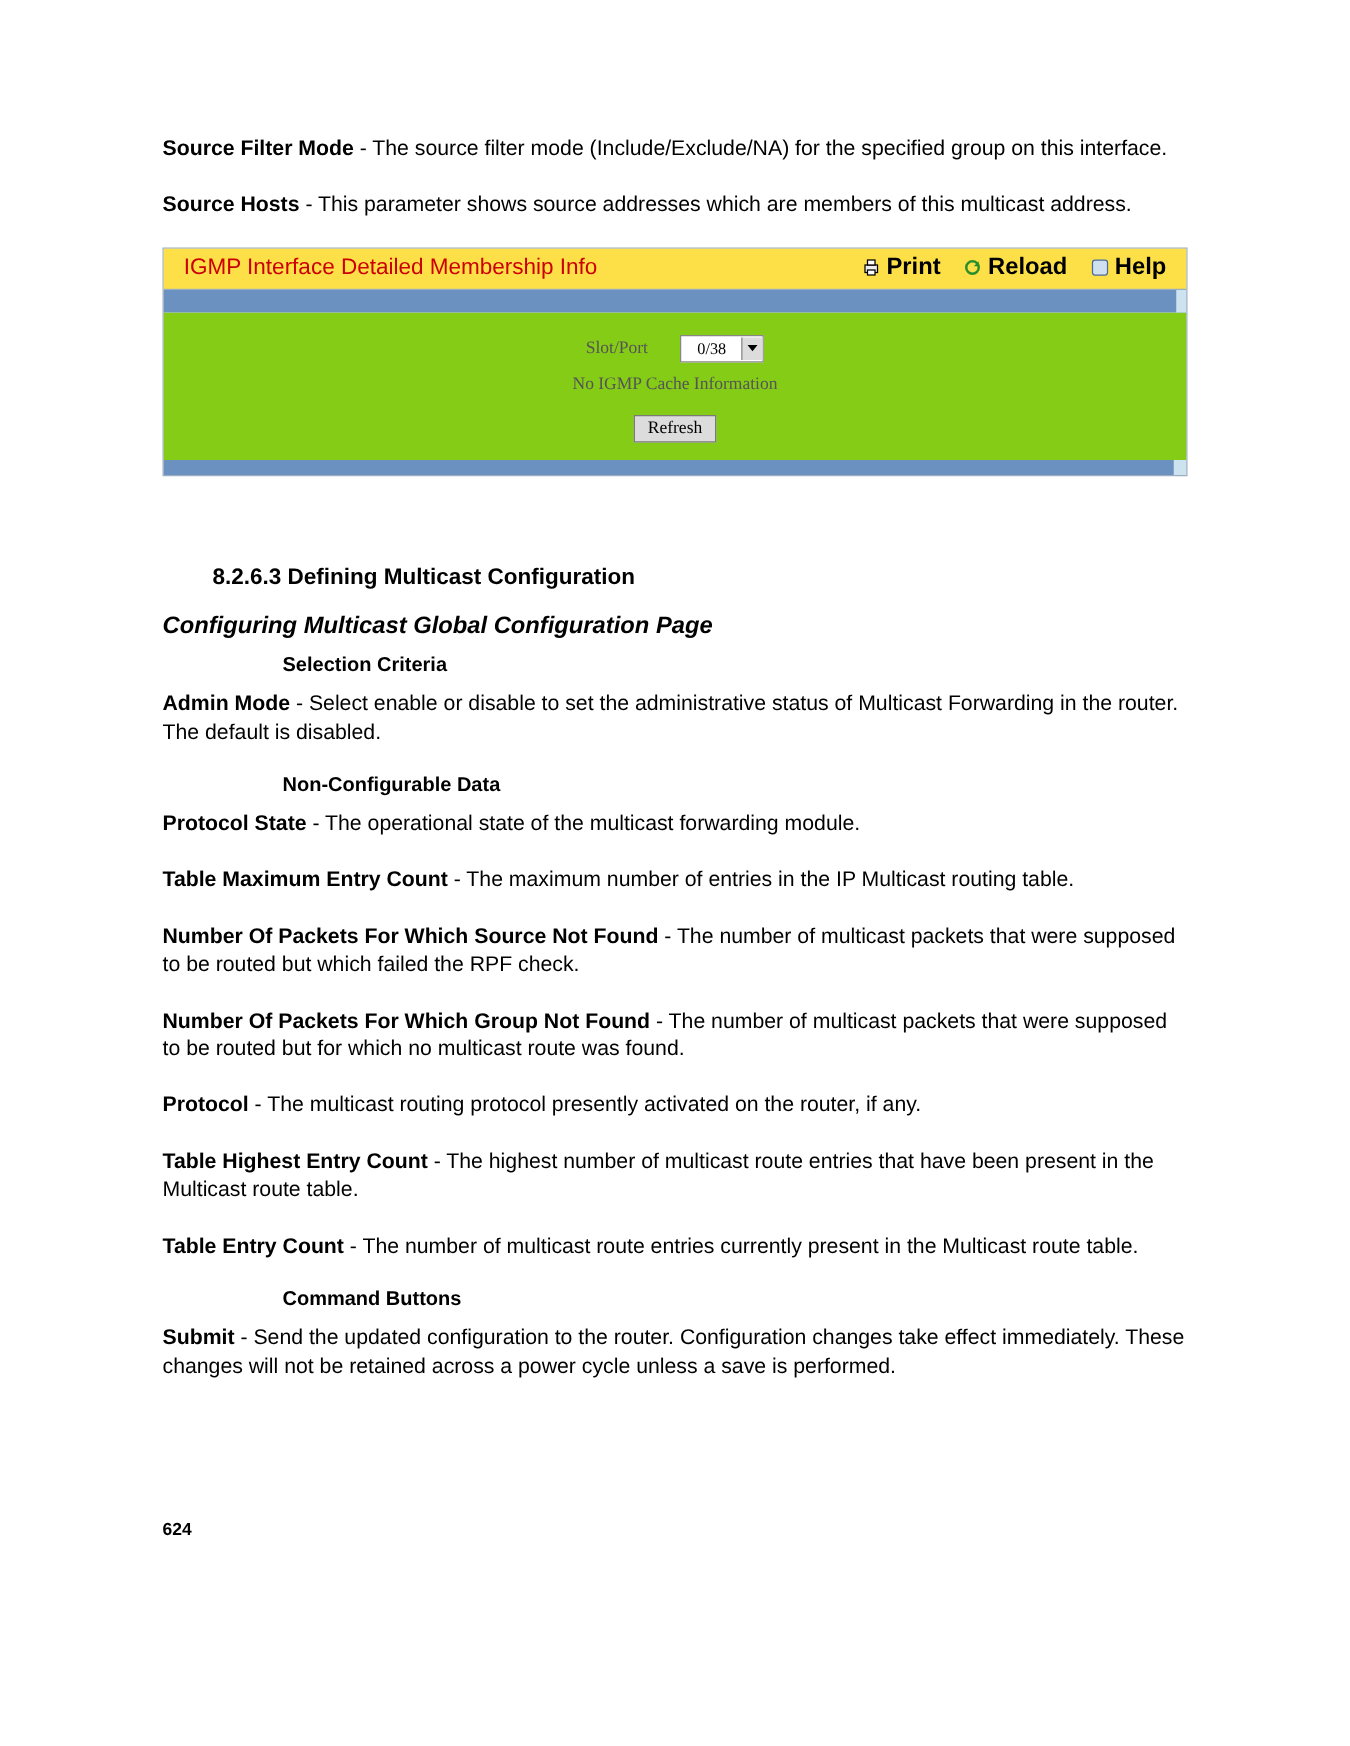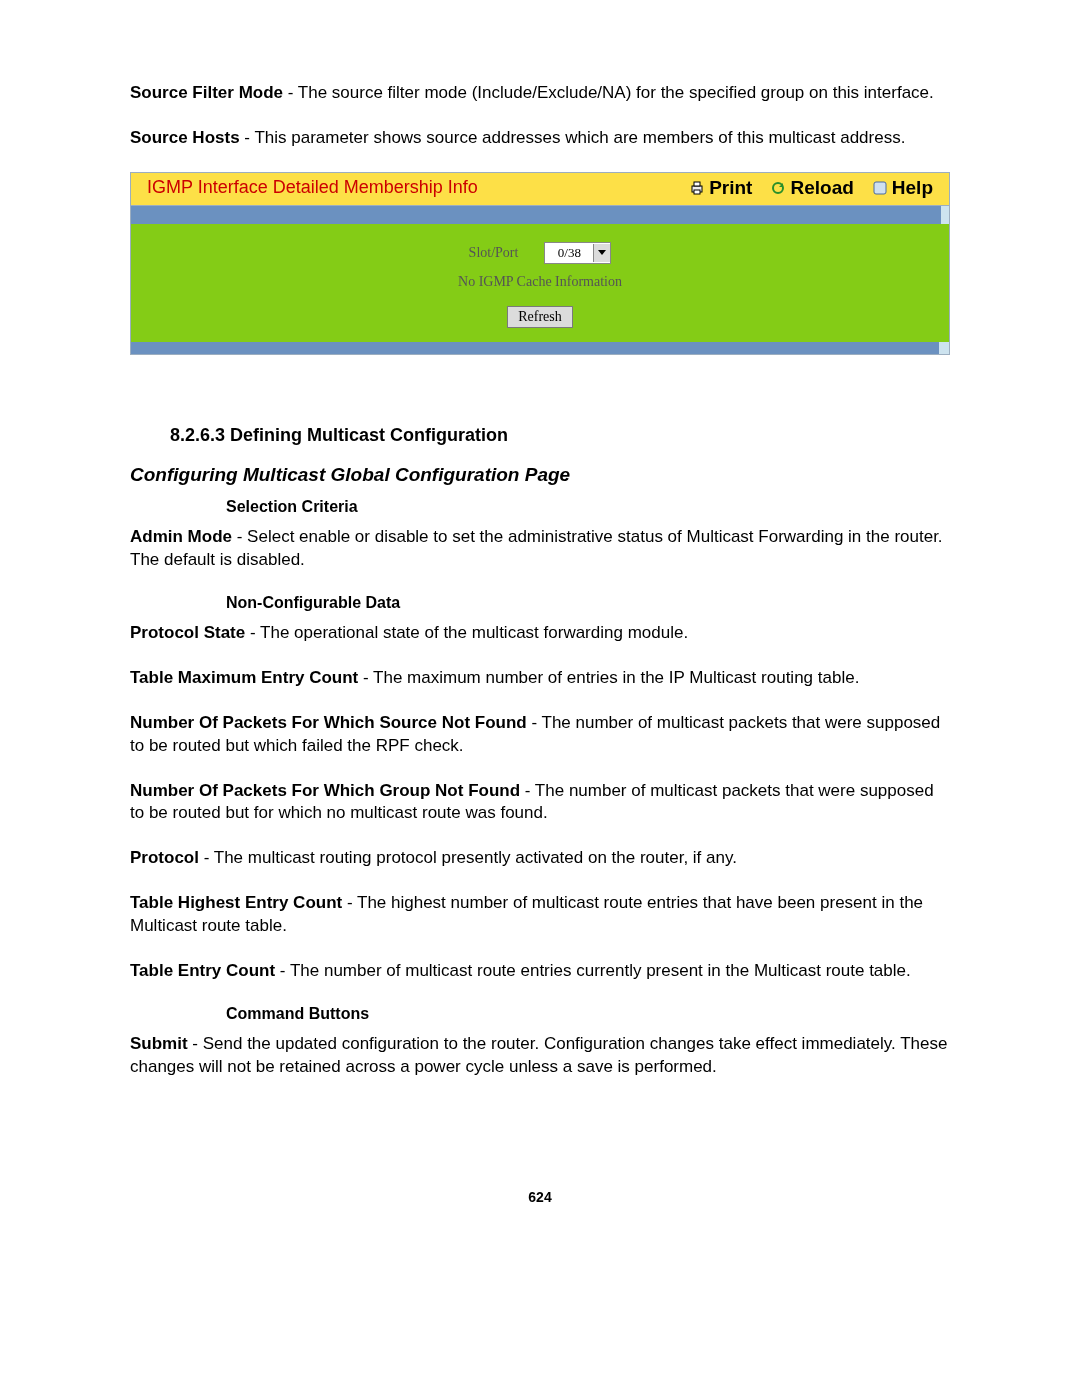--- a/index.html
+++ b/index.html
@@ -5,21 +5,21 @@
   body {
     margin: 0;
     padding: 0;
     font-family: Arial, Helvetica, sans-serif;
     background: #fff;
     color: #000;
   }
   .page {
     width: 1080px;
     margin: 0 auto;
-    padding: 82px 130px 60px 130px;
+    padding: 108px 130px 60px 130px;
     box-sizing: border-box;
   }
   .def-para {
     font-size: 17px;
     line-height: 1.35;
     margin: 0 0 22px 0;
   }
   .def-label {
     font-weight: bold;
   }
@@ -153,21 +153,20 @@
     font-weight: bold;
     margin: 0 0 12px 0;
   }
   .h-mini {
     font-size: 16px;
     font-weight: bold;
     margin: 0 0 10px 96px;
   }
 
   .page-number {
-    text-align: center;
     font-weight: bold;
     font-size: 14px;
     margin-top: 110px;
   }
 </style>
 </head>
 <body>
 
 <div class="page">
 

